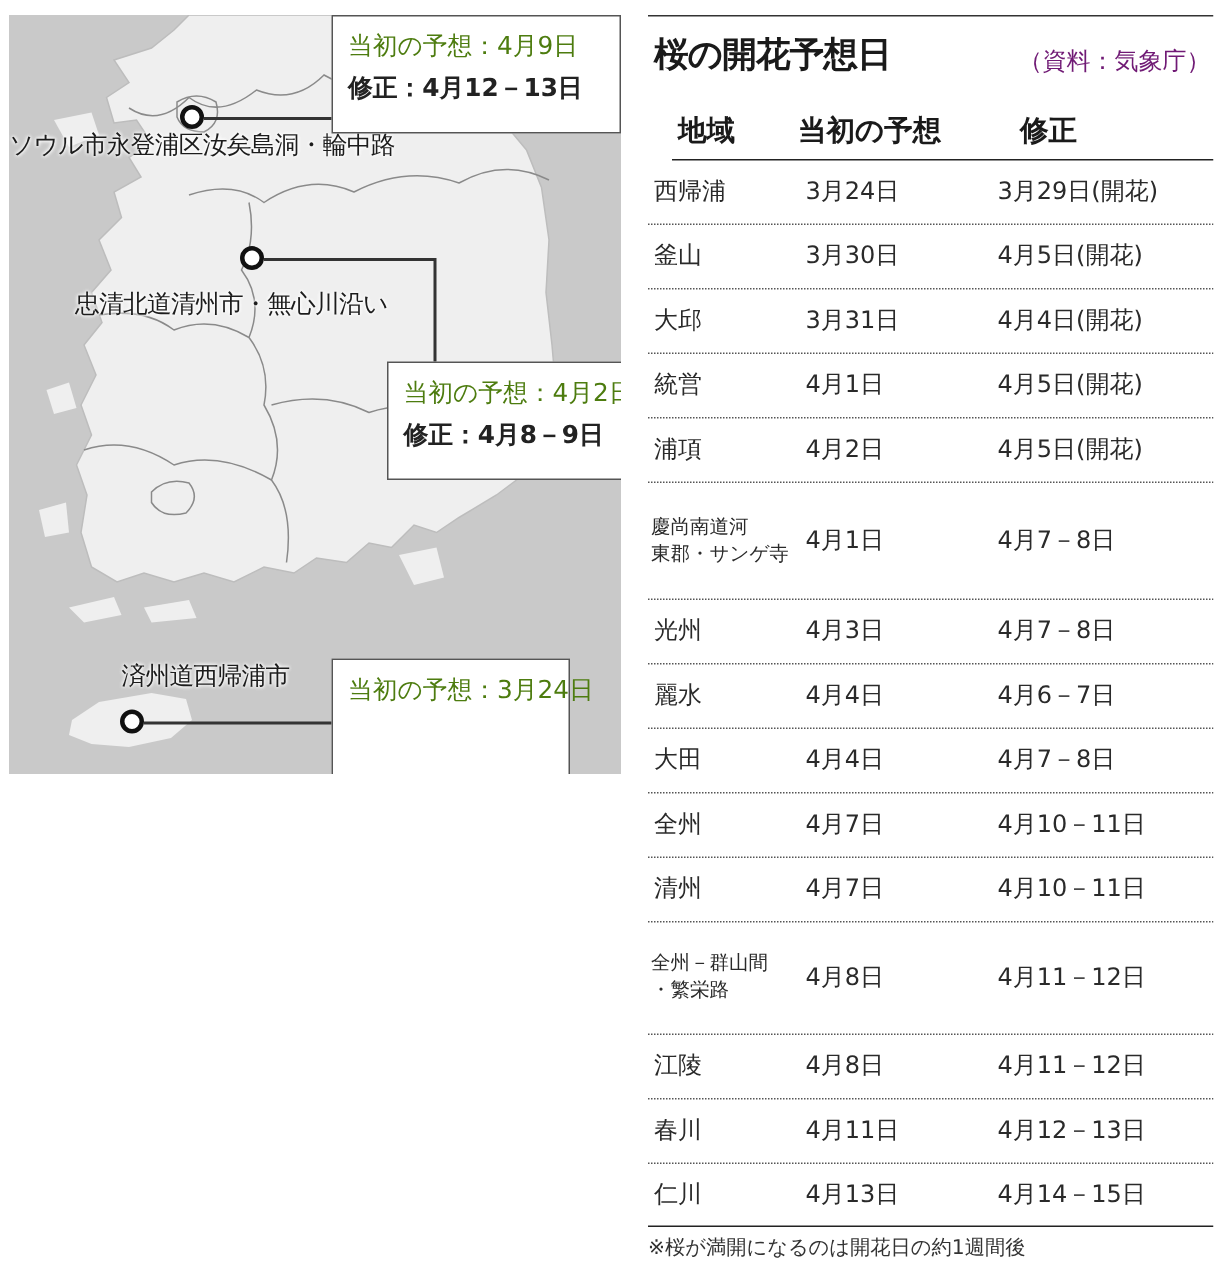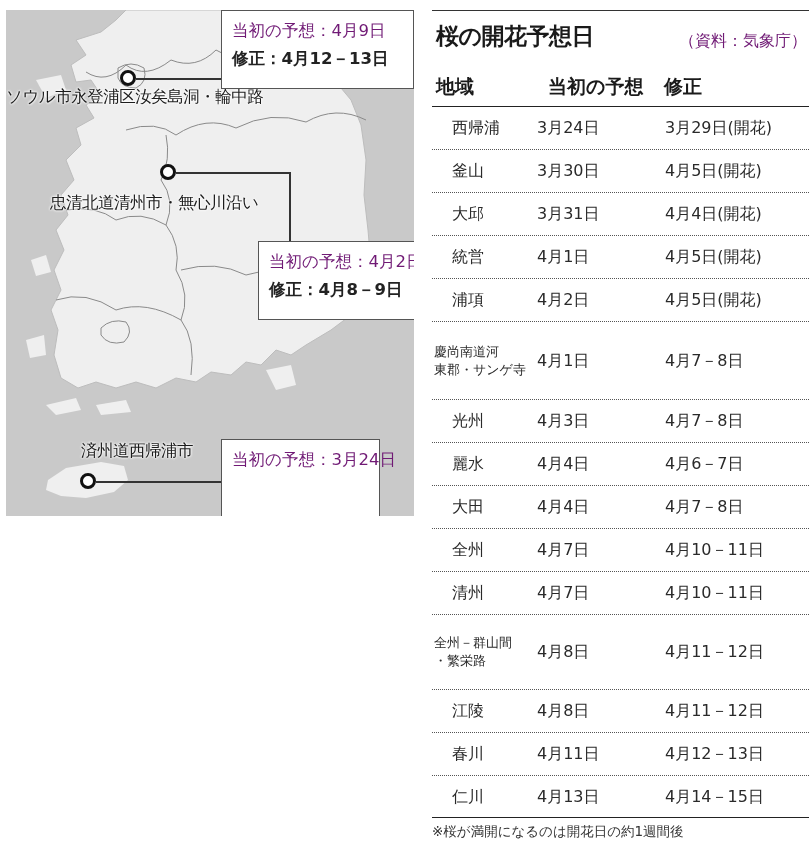--- a/index.html
+++ b/index.html
@@ -7,35 +7,35 @@
   body { position: relative; font-family: "DejaVu Sans", "Liberation Sans", sans-serif; color: #222; }
 
   
   .map { position: absolute; left: 6px; top: 10px; width: 408px; height: 506px; background: #c9c9c9; overflow: hidden; }
   .map svg.land { position: absolute; left: 0; top: 0; }
   .marker { position: absolute; width: 16px; height: 16px; border: 3.5px solid #111; border-radius: 50%; background: #fff; }
   .leader { position: absolute; background: #333; }
   .place-label { position: absolute; font-size: 16.5px; color: #1c1c1c; white-space: nowrap; letter-spacing: -0.5px;
                  text-shadow: 0 0 3px #fff, 0 0 3px #fff, 0 0 2px #fff; }
   .callout { position: absolute; background: #fff; border: 1.5px solid #555; padding: 6px 10px; font-size: 16.5px; line-height: 28px; white-space: nowrap; }
-  .callout .orig { color: #701a75; }
+  .callout .orig { color: #4d7c0f; }
   .callout .fix { font-weight: bold; color: #222; }
 
   
   .panel { position: absolute; left: 432px; top: 10px; width: 377px; }
   .top-rule { height: 1px; background: #333; }
   .title-row { position: relative; height: 46px; }
   .title { position: absolute; left: 4px; top: 10px; font-size: 23px; font-weight: bold; color: #1a1a1a; letter-spacing: -0.5px; }
   .source { position: absolute; right: 2px; top: 20px; font-size: 16px; color: #701a75; }
-  .head-row { position: relative; height: 50px; border-bottom: 1.5px solid #222; }
+  .head-row { position: relative; height: 50px; border-bottom: 1.5px solid #222; margin-left: 16px; }
   .head-row span { position: absolute; top: 17px; font-size: 19px; font-weight: bold; color: #1a1a1a; }
-  .c1 { left: 4px; } .c2 { left: 116px; } .c3 { left: 232px; }
+  .c1 { left: 4px; } .c2 { left: 84px; } .c3 { left: 232px; }
   .row { position: relative; border-bottom: 1px dotted #555; font-size: 16px; color: #2a2a2a; }
   .row span { position: absolute; top: 50%; transform: translateY(-50%); white-space: nowrap; }
-  .row .c1 { left: 20px; }
+  .row .c1 { left: 4px; }
   .row .c2 { left: 105px; }
   .row .c3 { left: 233px; }
   .row .c1.small { font-size: 13px; line-height: 18px; white-space: pre-line; left: 2px; }
   .row.last { border-bottom: 1.5px solid #222; }
   .note { position: absolute; left: 432px; top: 823px; font-size: 13.5px; color: #333; }
 </style>
 </head>
 <body>
 
 <div class="map">

